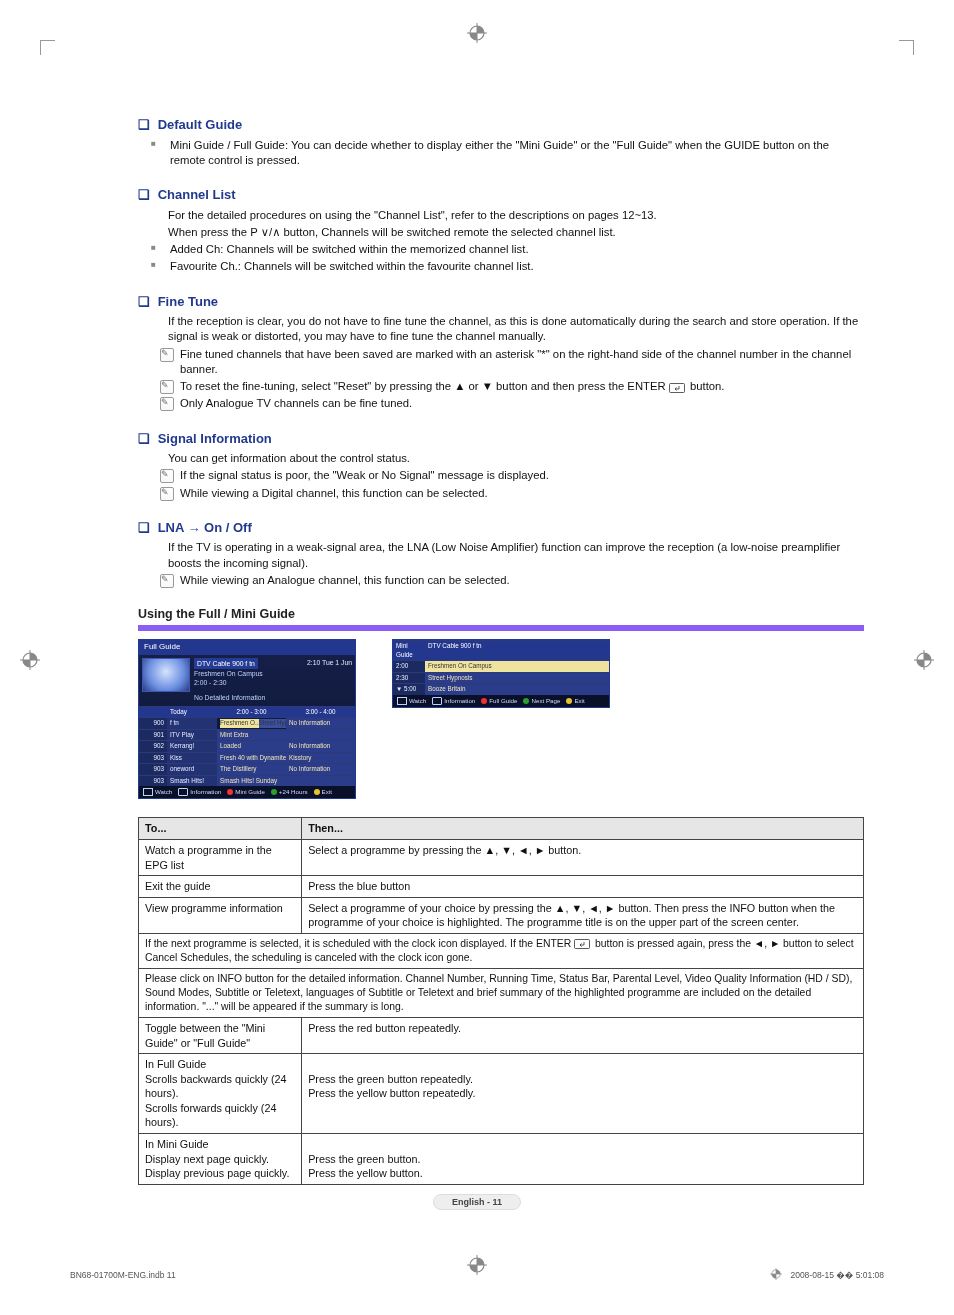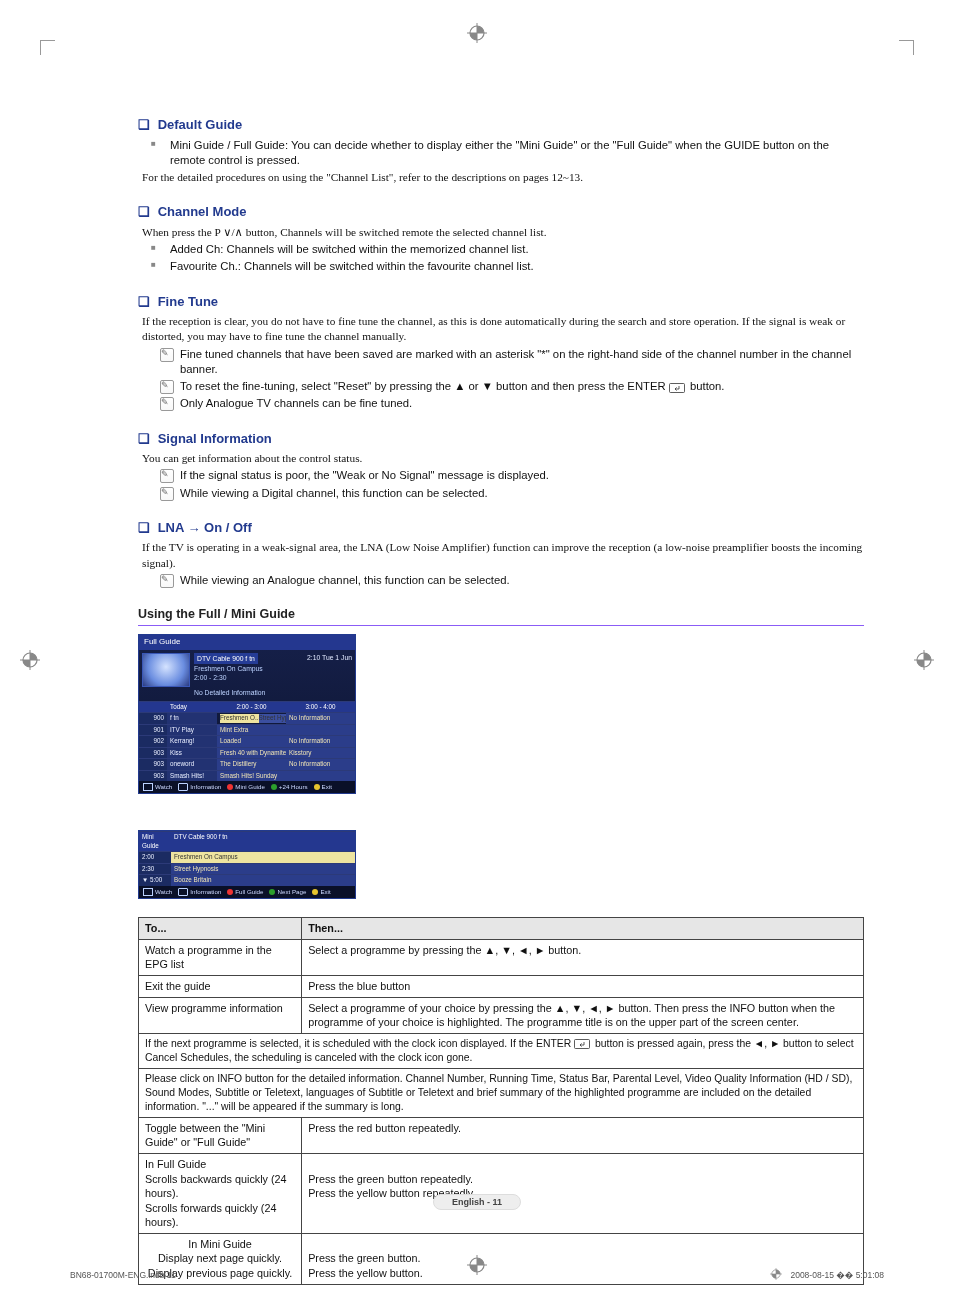--- a/index.html
+++ b/index.html
@@ -54,26 +54,25 @@
     margin-right: 8px;
     color: #223a8e;
     font-size: 13px;
   }
   .subhead {
     font-weight: bold;
     font-size: 12.5px;
     color: #222;
     margin-top: 18px;
     margin-bottom: 6px;
-    border-bottom: 1px solid #8b5cf6;
+    border-bottom: 6px solid #8b5cf6;
     padding-bottom: 2px;
   }
   .body-line {
-    margin: 2px 0 2px 4px;
-    font-family: Liberation Serif, serif;
+    margin: 2px 0 2px 30px;
   }
   ul.bullets {
     list-style: none;
     padding: 0;
     margin: 2px 0 2px 4px;
   }
   ul.bullets > li {
     position: relative;
     padding-left: 28px;
     margin: 2px 0;
@@ -114,21 +113,20 @@
     top: 0;
     font-size: 9px;
     color: #666;
   }
 
   .figs {
     display: flex;
     gap: 36px;
     margin-top: 8px;
     margin-left: 0;
-    flex-direction: column;
   }
   .fig-full {
     width: 216px;
     font-size: 7px;
     color: #bcd2ff;
     background: linear-gradient(#16204a, #0c1430);
     border: 1px solid #223a8e;
   }
   .fig-mini {
     width: 216px;
@@ -321,23 +319,23 @@
       </svg>
   </div>
 
   <div class="content">
 
     <div class="sec-head">Default Guide</div>
     <ul class="bullets">
       <li><span>Mini Guide / Full Guide: You can decide whether to display either the "Mini Guide" or the "Full Guide" when the GUIDE button on the remote control is pressed.</span></li>
     </ul>
 
+    <div class="sec-head">Channel List</div>
     <div class="body-line">For the detailed procedures on using the "Channel List", refer to the descriptions on pages 12~13.</div>
 
-    <div class="sec-head">Channel Mode</div>
     <div class="body-line">When press the P ∨/∧ button, Channels will be switched remote the selected channel list.</div>
     <ul class="bullets">
       <li><span>Added Ch: Channels will be switched within the memorized channel list.</span></li>
       <li><span>Favourite Ch.: Channels will be switched within the favourite channel list.</span></li>
     </ul>
 
     <div class="sec-head">Fine Tune</div>
     <div class="body-line">If the reception is clear, you do not have to fine tune the channel, as this is done automatically during the search and store operation. If the signal is weak or distorted, you may have to fine tune the channel manually.</div>
     <ul class="notes">
       <li><span>Fine tuned channels that have been saved are marked with an asterisk "*" on the right-hand side of the channel number in the channel banner.</span></li>
@@ -535,21 +533,21 @@
       </tr>
       <tr>
         <td style="white-space:pre-line;">In Full Guide
 Scrolls backwards quickly (24 hours).
 Scrolls forwards quickly (24 hours).</td>
         <td style="white-space:pre-line;">
 Press the green button repeatedly.
 Press the yellow button repeatedly.</td>
       </tr>
       <tr>
-        <td style="white-space:pre-line;text-align:center;">In Mini Guide
+        <td style="white-space:pre-line;">In Mini Guide
 Display next page quickly.
 Display previous page quickly.</td>
         <td style="white-space:pre-line;">
 Press the green button.
 Press the yellow button.</td>
       </tr>
     </tbody>
       </table>
 
   </div>

